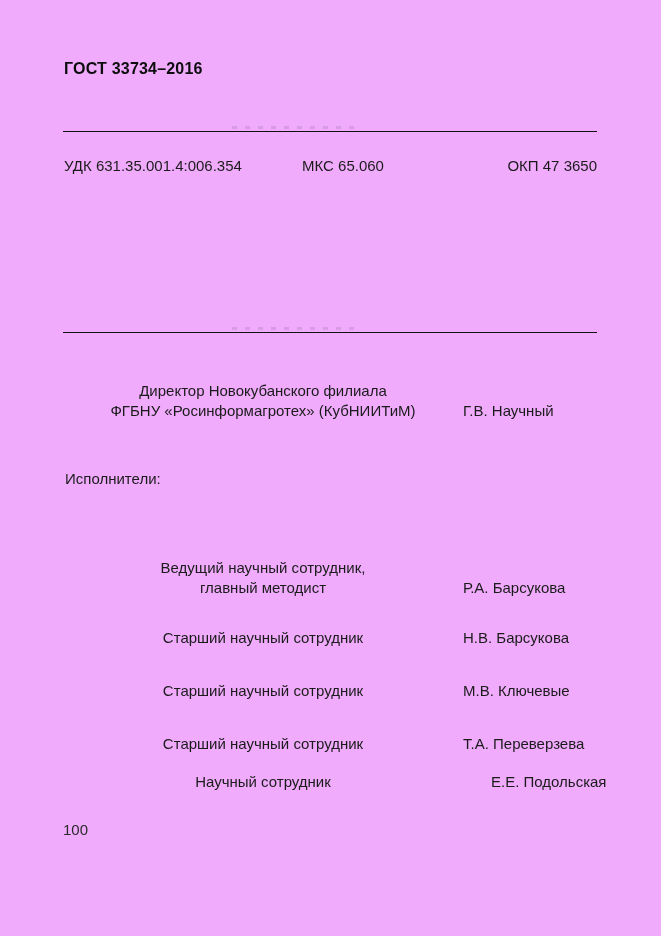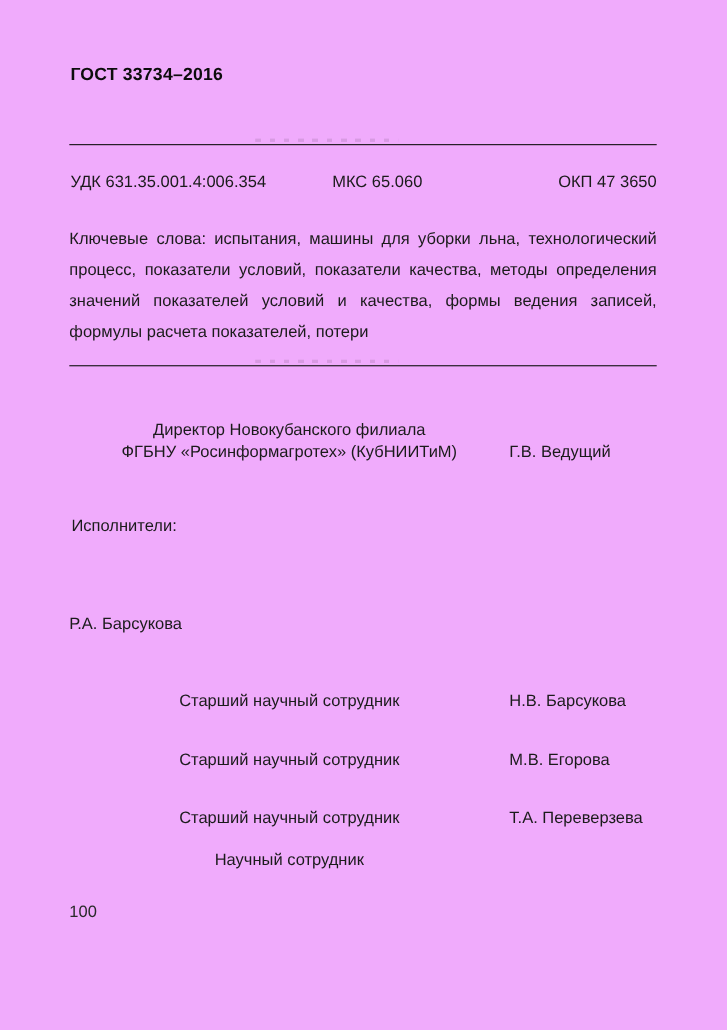--- a/index.html
+++ b/index.html
@@ -115,54 +115,56 @@
 
   <div class="smudge smudge-top"></div>
   <div class="rule rule-top"></div>
 
   <div class="class-row">
     <span class="udk">УДК 631.35.001.4:006.354</span>
     <span class="mks">МКС 65.060</span>
     <span class="okp">ОКП 47 3650</span>
   </div>
 
-  <p class="keywords">Ключевые слова: испытания, машины для уборки льна, технологический процесс, показатели условий, показатели качества, методы определения значений показателей условий и качества, формы ведения записей, формулы расчета показателей, потери</p>
 
   <div class="smudge smudge-mid"></div>
   <div class="rule rule-mid"></div>
 
   <div class="sig-row row-director">
     <div class="sig-title">Директор Новокубанского филиала
 ФГБНУ «Росинформагротех» (КубНИИТиМ)</div>
-    <div class="sig-name">Г.В. Ведущий</div>
+    <div class="sig-name">Г.В. Научный</div>
   </div>
 
   <div class="executors-label">Исполнители:</div>
 
   <div class="sig-row row-0">
   </div>
 
   <div class="sig-row row-1">
+    <div class="sig-title">Ведущий научный сотрудник,
+главный методист</div>
     <div class="sig-name">Р.А. Барсукова</div>
   </div>
 
   <div class="sig-row row-2">
     <div class="sig-title">Старший научный сотрудник</div>
     <div class="sig-name">Н.В. Барсукова</div>
   </div>
 
   <div class="sig-row row-3">
     <div class="sig-title">Старший научный сотрудник</div>
-    <div class="sig-name">М.В. Егорова</div>
+    <div class="sig-name">М.В. Ключевые</div>
   </div>
 
   <div class="sig-row row-4">
     <div class="sig-title">Старший научный сотрудник</div>
     <div class="sig-name">Т.А. Переверзева</div>
   </div>
 
   <div class="sig-row row-5">
     <div class="sig-title">Научный сотрудник</div>
+    <div class="sig-name">Е.Е. Подольская</div>
   </div>
 
   <div class="page-number">100</div>
 
 </div>
 
 </body></html>

